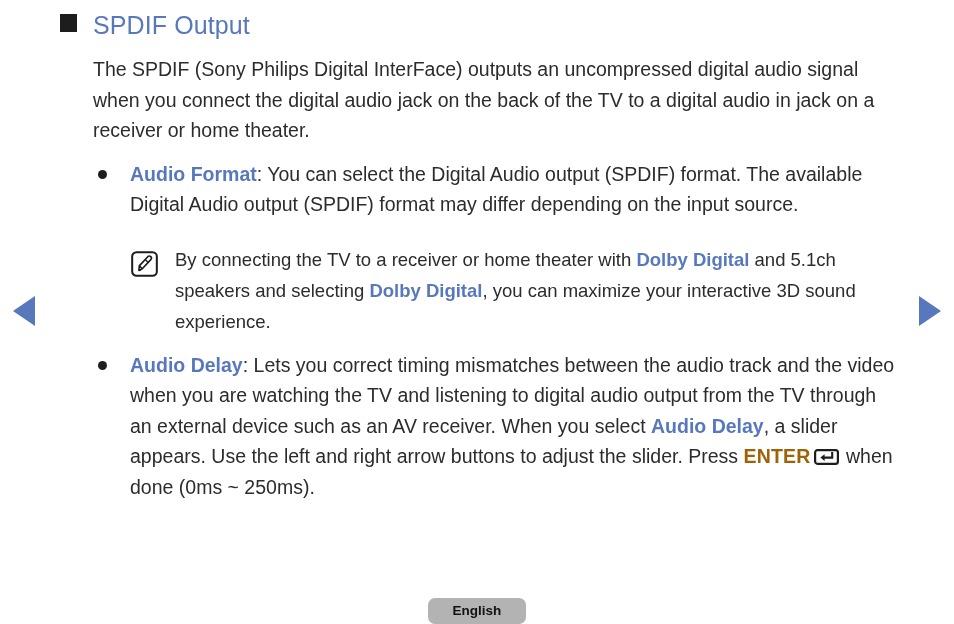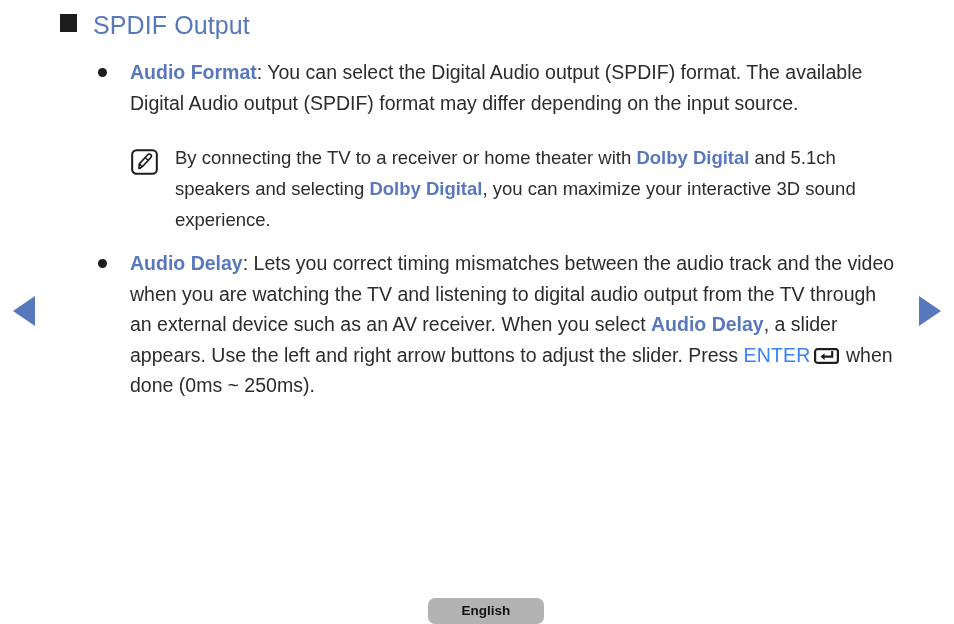--- a/index.html
+++ b/index.html
@@ -102,22 +102,22 @@
     height: 9px;
     border-radius: 50%;
     background: #1d1d1d;
   }
   .kw {
     color: #5878bd;
     font-weight: bold;
     text-align: right;
   }
   .bold-k {
-    font-weight: normal;
-    color: #3b82f6;
+    font-weight: bold;
+    color: #a16207;
     letter-spacing: 0.2px;
   }
 
   
   .note-block {
     position: relative;
     padding: 0 60px 0 175px;
     margin-top: 24px;
     font-size: 18.5px;
     line-height: 31px;
@@ -138,21 +138,21 @@
     width: 25px;
     height: 18px;
     margin: 0 2px 0 3px;
   }
 
   
   .lang-button {
     position: absolute;
     left: 428px;
     top: 598px;
-    width: 116px;
+    width: 98px;
     height: 26px;
     background: #b3b3b3;
     border-radius: 7px;
     color: #111111;
     font-size: 13.5px;
     font-weight: bold;
     text-align: center;
     line-height: 25px;
     cursor: pointer;
   }
@@ -165,20 +165,21 @@
   <div class="nav-arrow nav-prev"></div>
   <div class="nav-arrow nav-next"></div>
 
   <div class="content">
 
     <div class="section-head">
       <span class="sq-marker"></span>
       <span class="section-title">SPDIF Output</span>
     </div>
 
+    <p class="intro">The SPDIF (Sony Philips Digital InterFace) outputs an uncompressed digital audio signal when you connect the digital audio jack on the back of the TV to a digital audio in jack on a receiver or home theater.</p>
 
     <div class="bullet-block">
       <span class="bullet-dot"></span>
       <span class="kw">Audio Format</span><span>: </span><span>You can select the Digital Audio output (SPDIF) format. The available Digital Audio output (SPDIF) format may differ depending on the input source.</span>
     </div>
 
     <div class="note-block">
       <span class="note-icon">
         <svg viewBox="0 0 28 27" width="27" height="26" aria-hidden="true">
           <rect x="1.2" y="1.2" width="25.6" height="24.6" rx="4.5" ry="4.5" fill="#ffffff" stroke="#1d1d1d" stroke-width="2.1"></rect>

